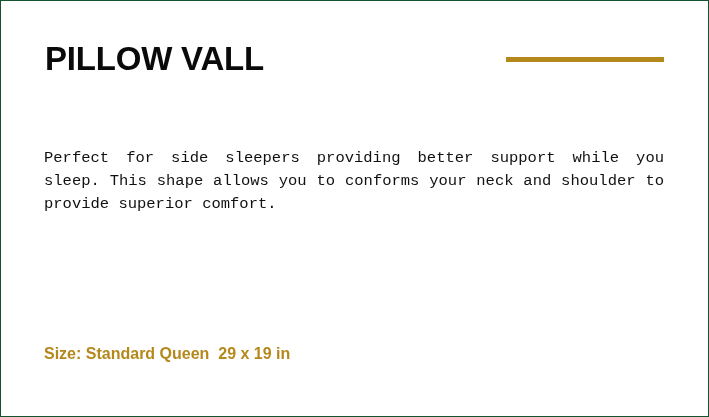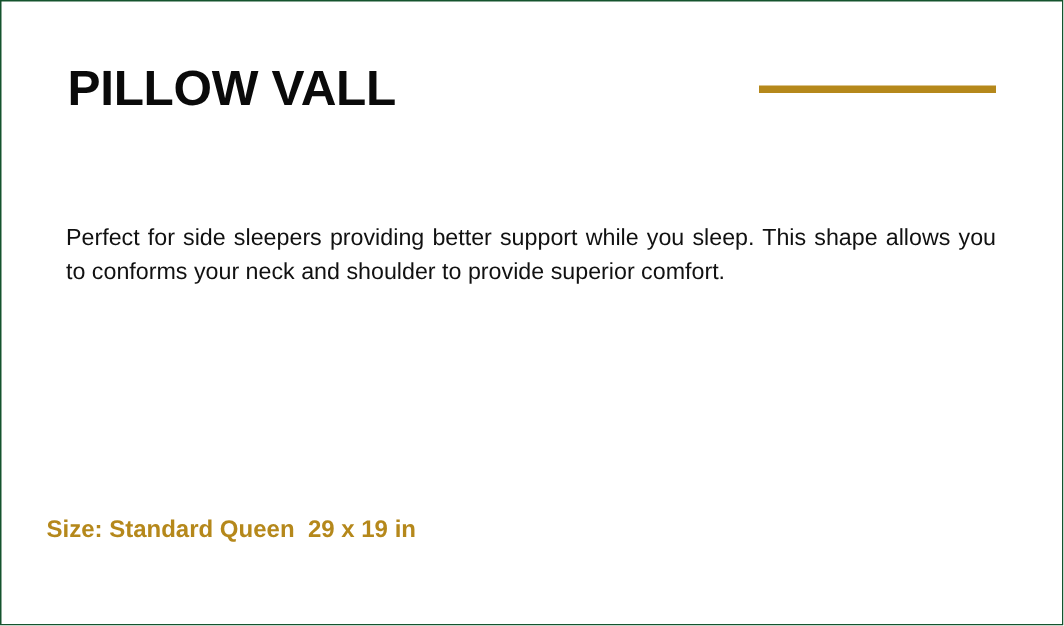--- a/index.html
+++ b/index.html
@@ -51,33 +51,33 @@
     background: #b5881b;
   }
 
   
   .description {
     position: absolute;
     left: 43px;
     top: 146px;
     width: 620px;
     margin: 0;
-    font-family: Liberation Sans, sans-serif;
+    font-family: Liberation Mono, monospace;
     font-size: 15.5px;
     font-weight: 500;
     line-height: 23px;
     color: #111111;
     text-align: justify;
     text-justify: inter-word;
   }
 
   
   .size-line {
     position: absolute;
-    left: 30px;
+    left: 43px;
     top: 342px;
     margin: 0;
     font-family: "Liberation Sans", sans-serif;
     font-size: 16px;
     font-weight: bold;
     line-height: 22px;
     color: #b5881b;
     white-space: pre;
   }
 </style>

